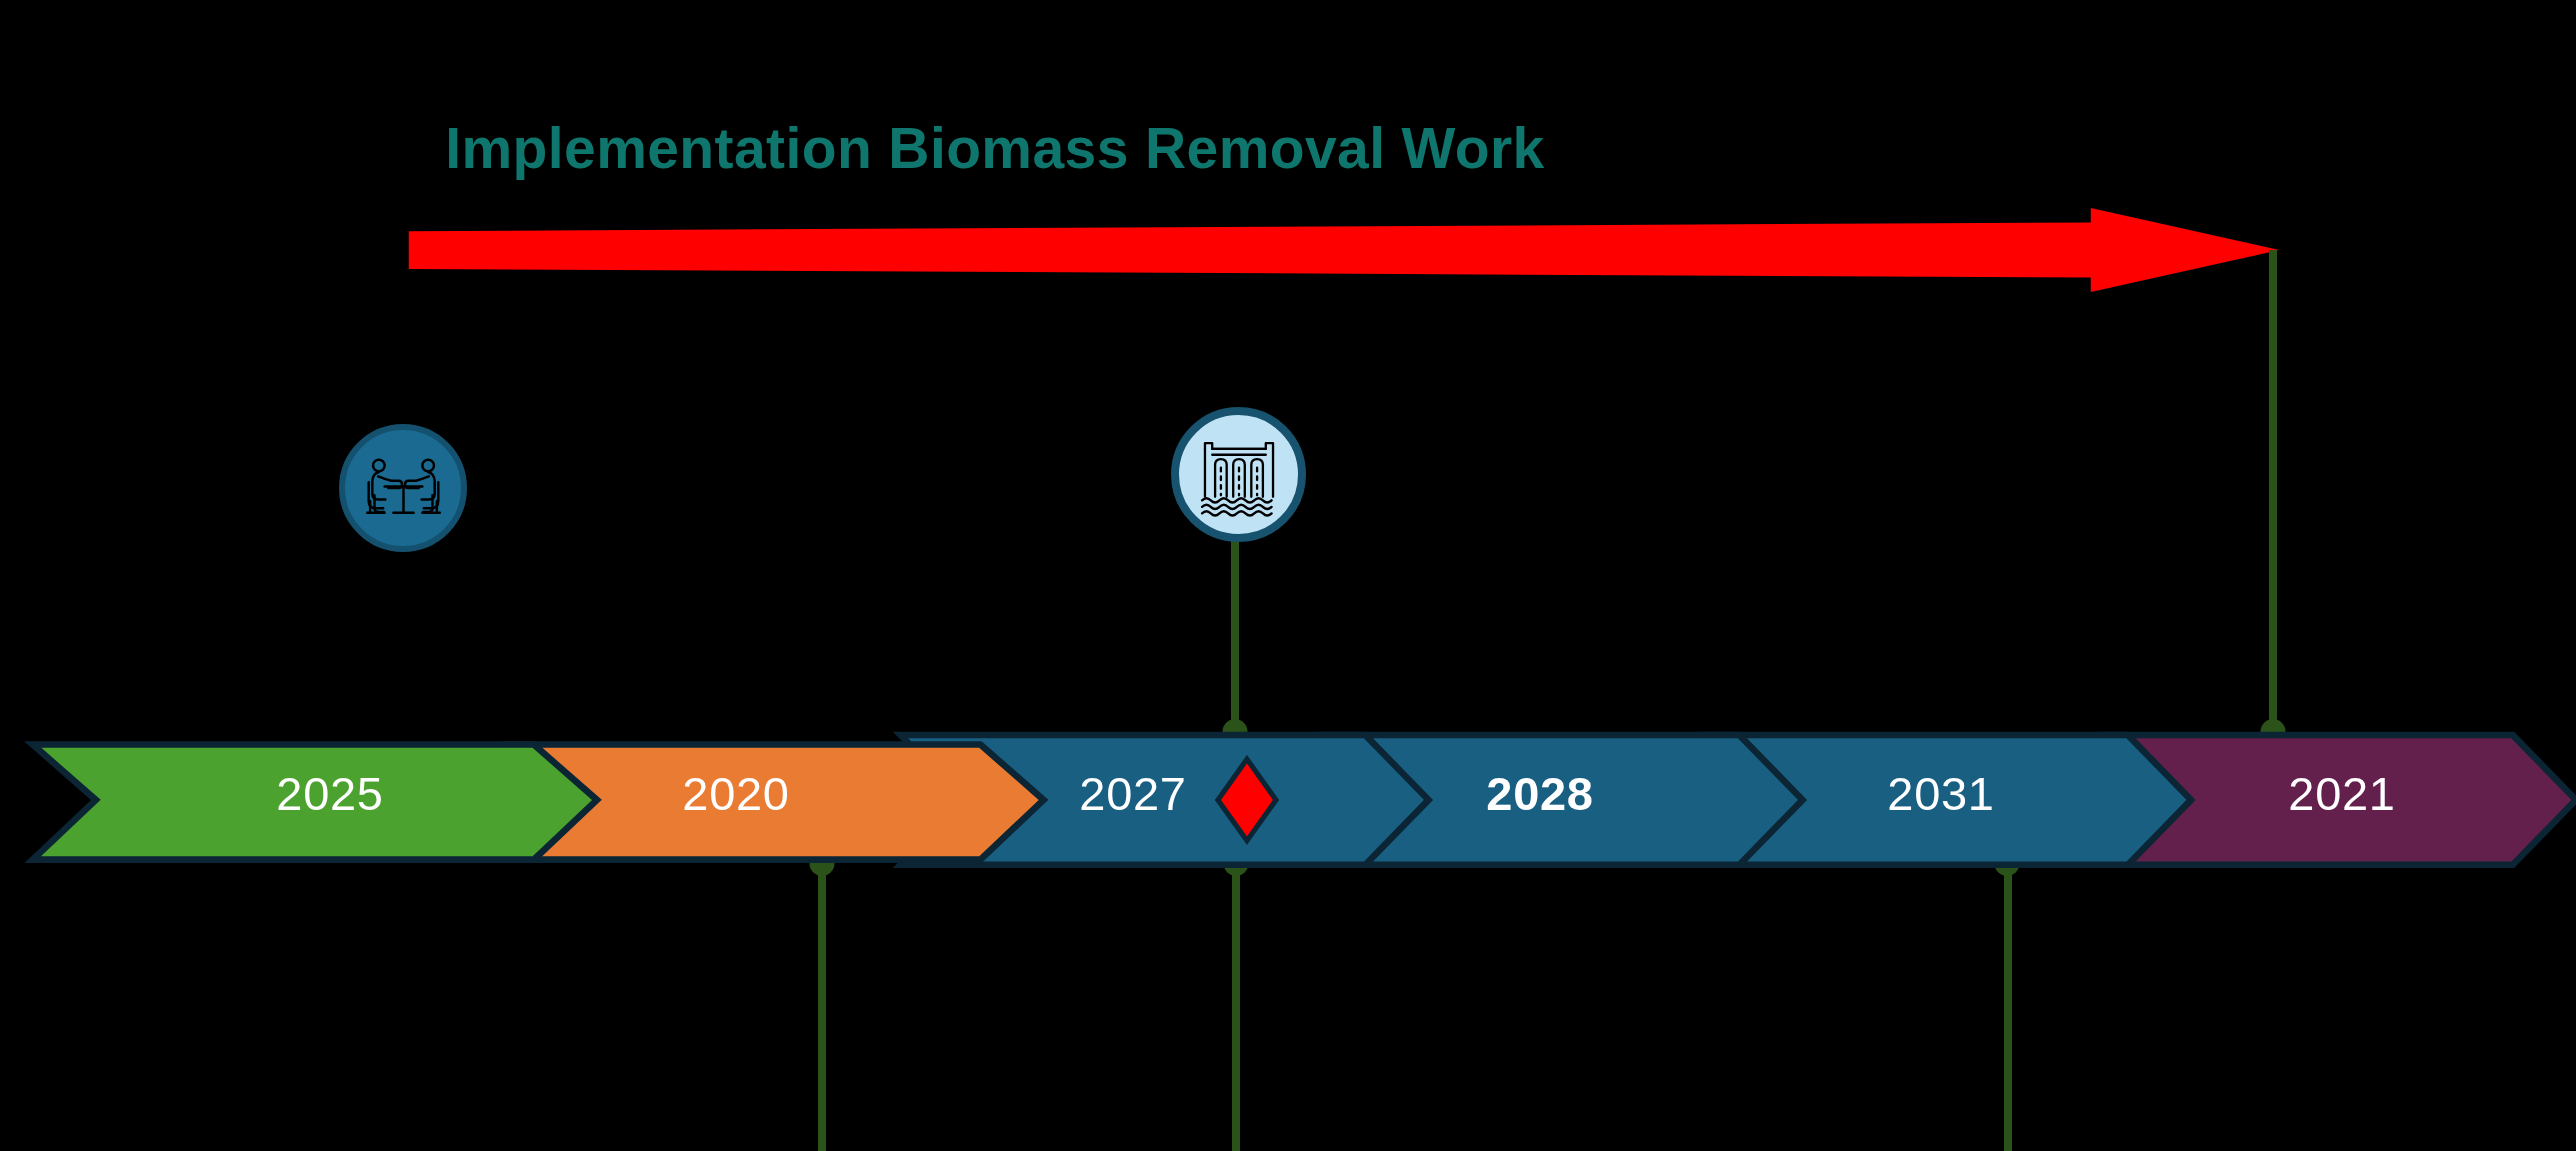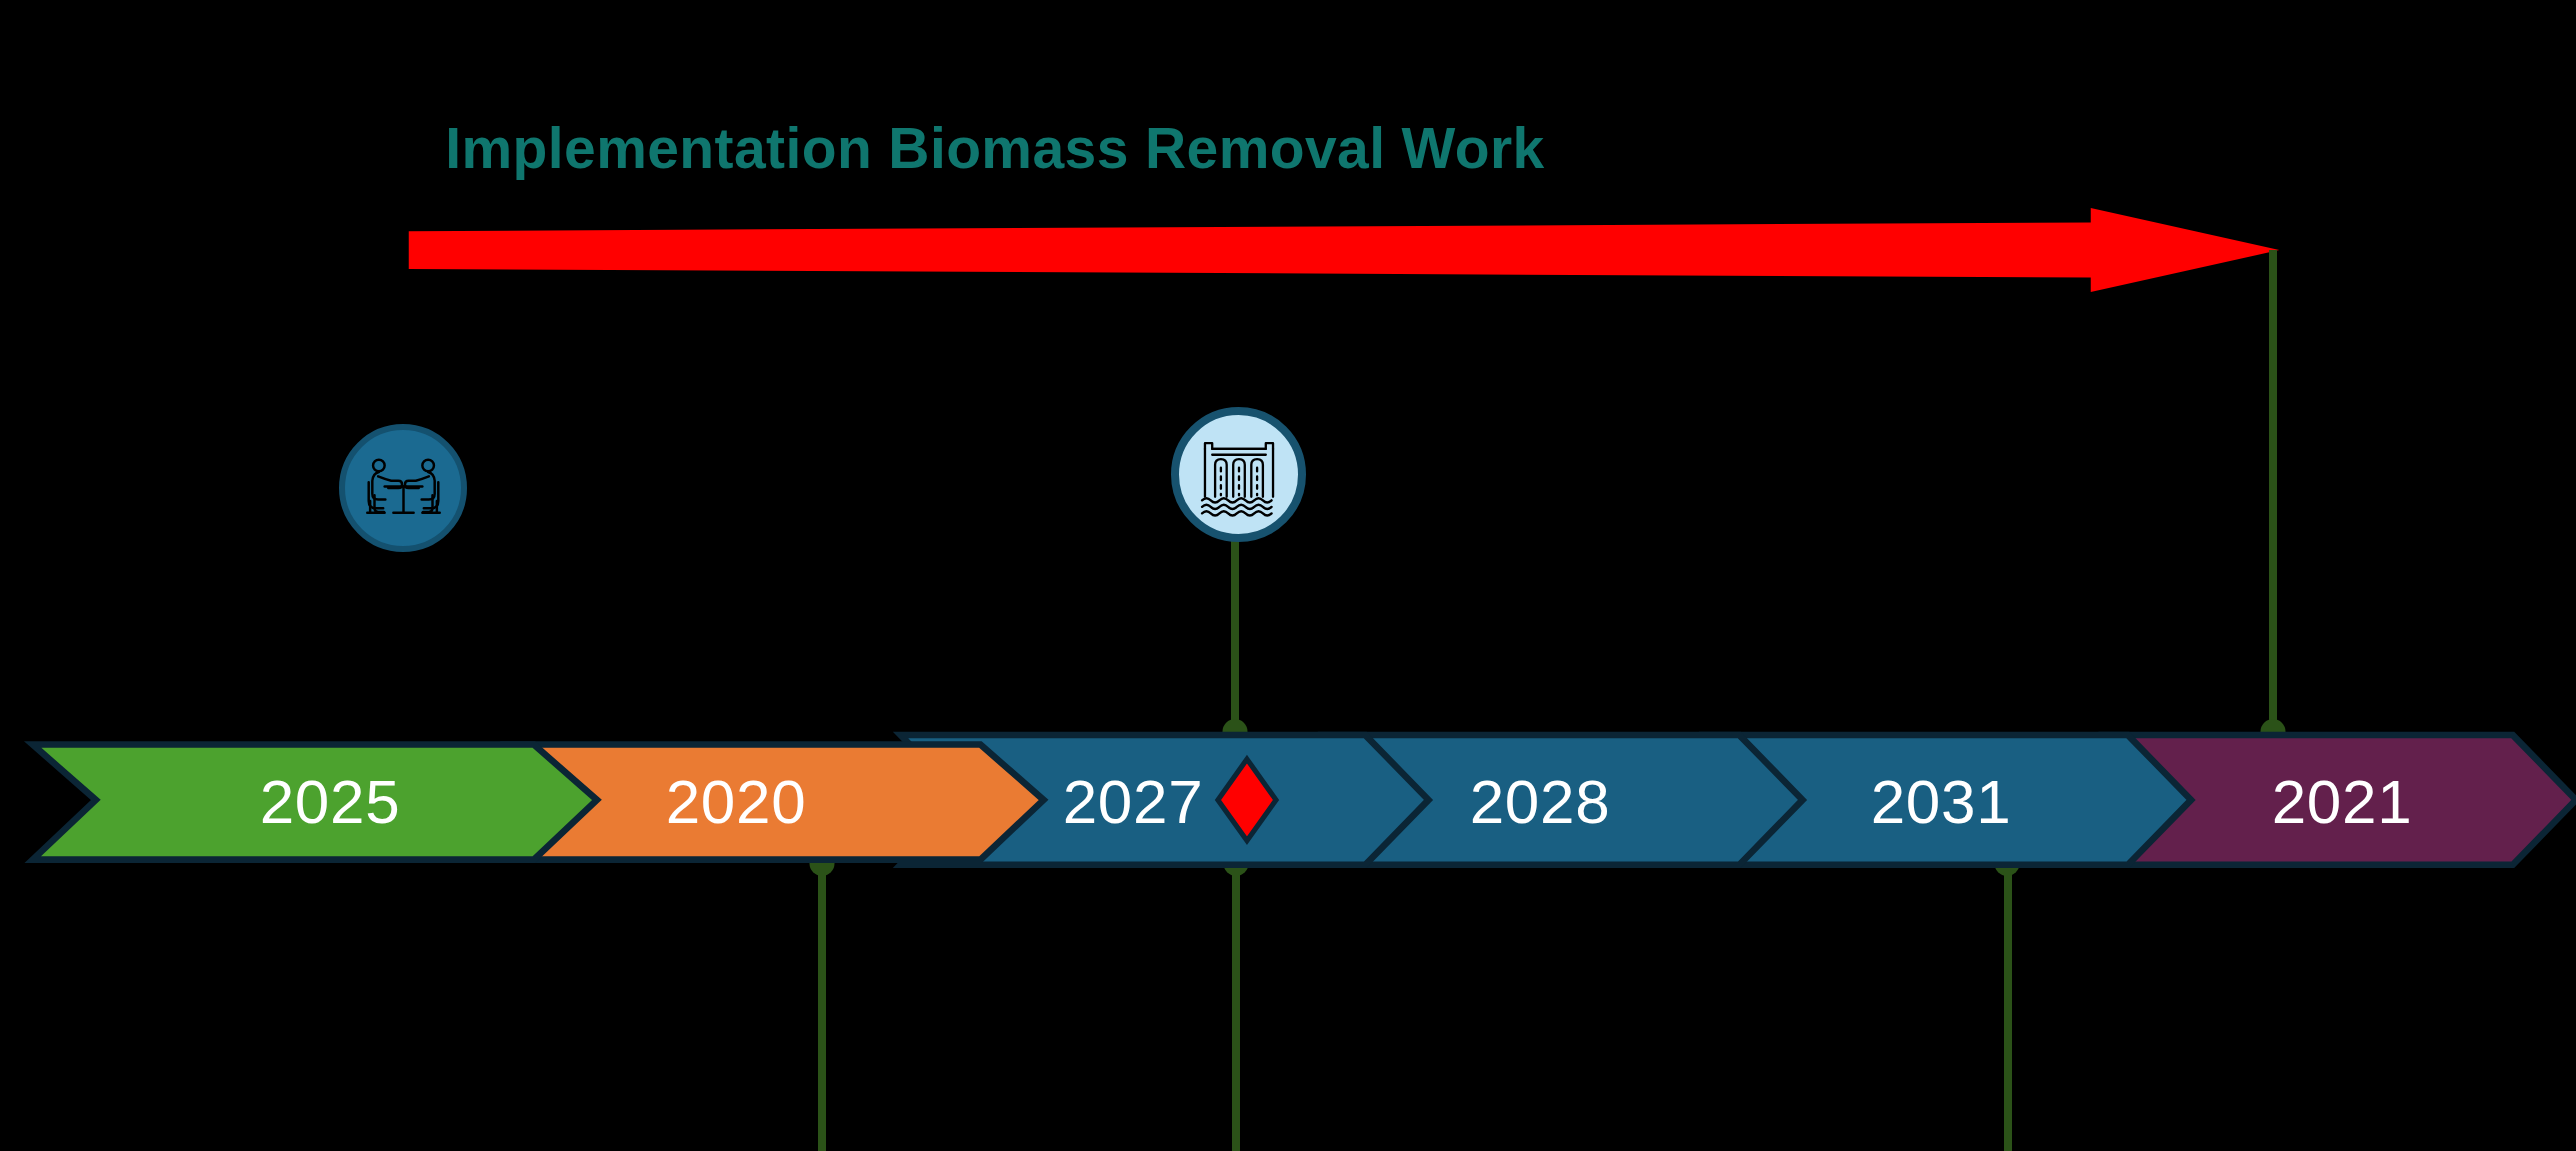--- a/index.html
+++ b/index.html
@@ -90,21 +90,21 @@
     position: absolute;
     left: 0;
     top: 730px;
     width: 2576px;
     height: 142px;
   }
   .chev-label {
     position: absolute;
     top: 766px;
     font-family: "Liberation Sans", sans-serif;
-    font-size: 62px;
+    font-size: 47px;
     color: #FFFFFF;
     white-space: nowrap;
     transform: translateX(-50%);
     letter-spacing: 0.7px;
   }
 </style>
 </head>
 <body>
 
 <div id="stage">
@@ -202,18 +202,18 @@
     <polygon points="700,20 1350,20 1437,96 1350,178 700,178 787,96" fill="#EA7B33" stroke="#0B2535" stroke-width="9"></polygon>
 
     <polygon points="45,20 735,20 822,96 735,178 45,178 132,96" fill="#4CA22E" stroke="#0B2535" stroke-width="9"></polygon>
 
     <polygon points="1717,40 1757,96 1717,152 1677,96" fill="#FF0000" stroke="#0B2535" stroke-width="7"></polygon>
   </svg>
 
   <div class="chev-label" style="left:330px;">2025</div>
   <div class="chev-label" style="left:736px;">2020</div>
   <div class="chev-label" style="left:1133px;">2027</div>
-  <div class="chev-label" style="left:1540px;">2028</div>
+  <div class="chev-label" style="left:1540px;font-weight:bold;">2028</div>
   <div class="chev-label" style="left:1941px;">2031</div>
   <div class="chev-label" style="left:2342px;">2021</div>
 
 </div>
 
 
 </body></html>

